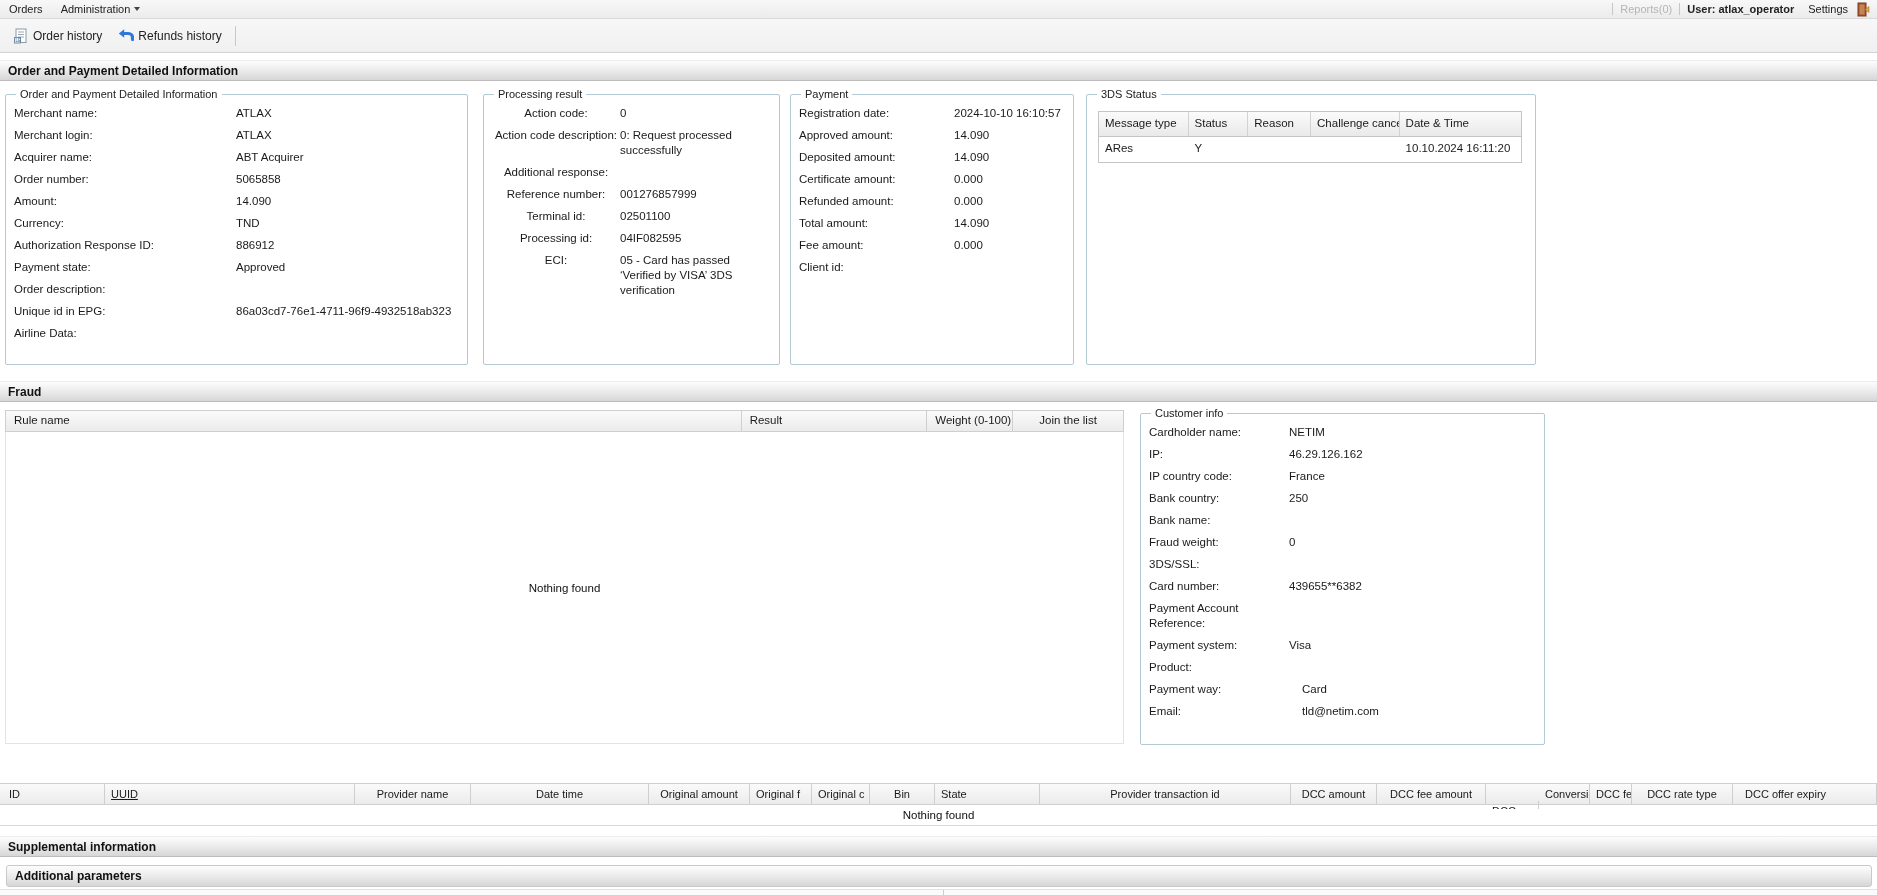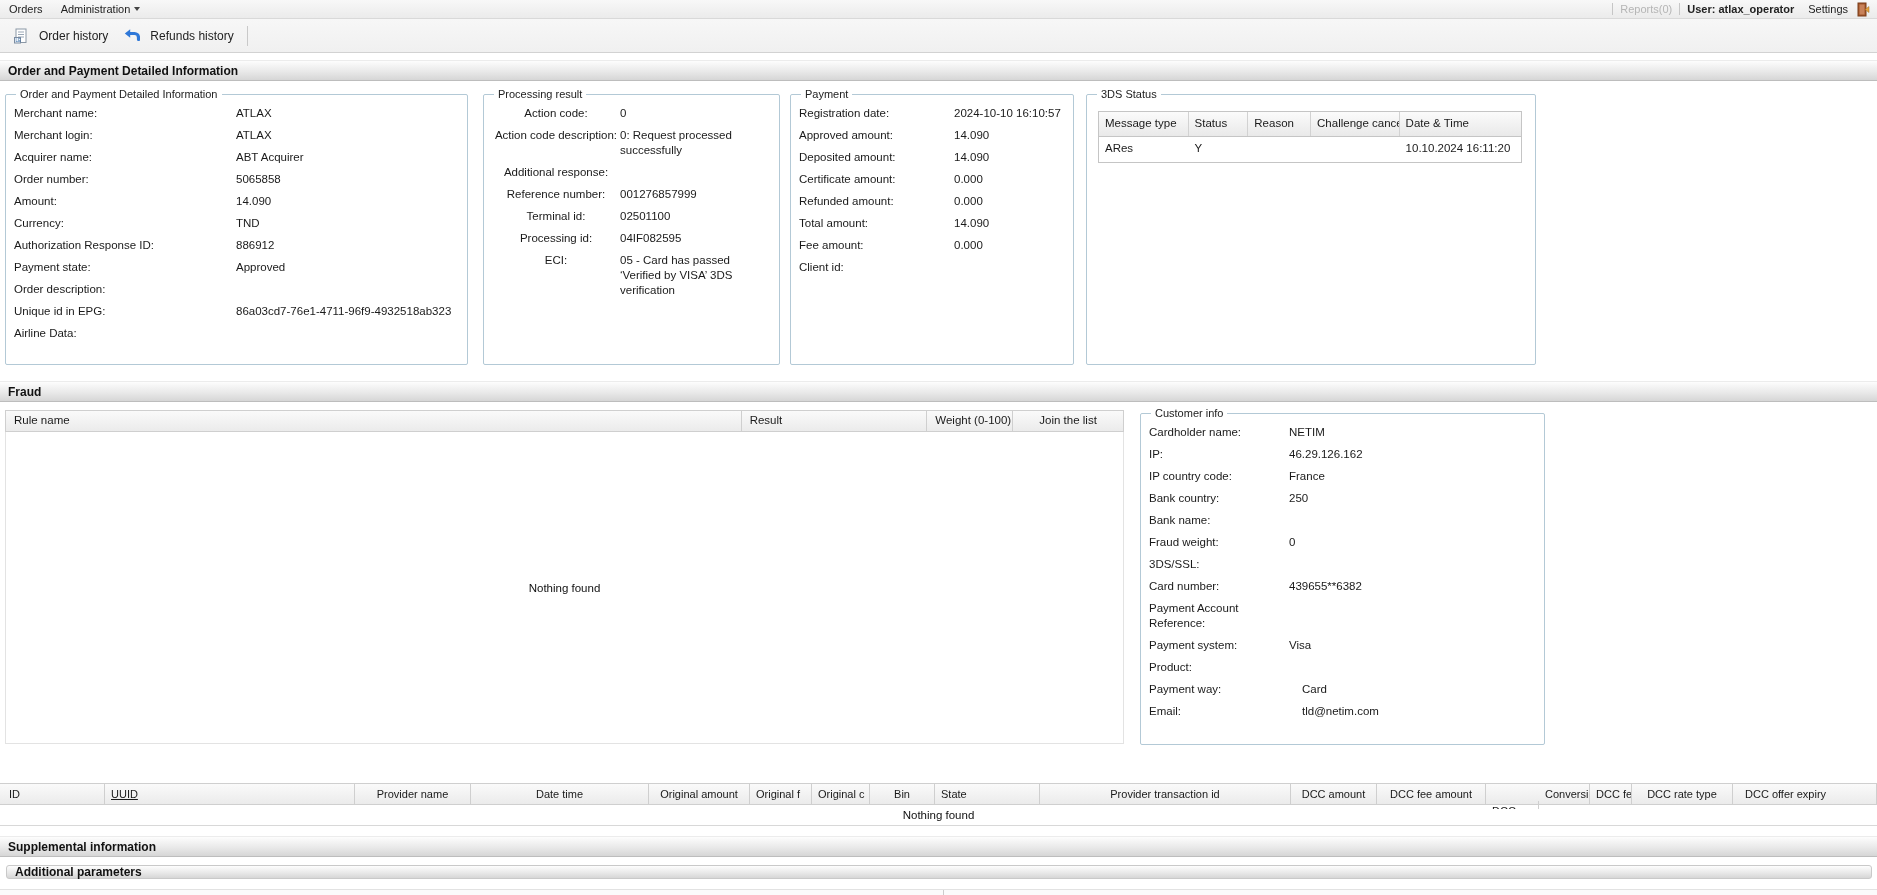--- a/index.html
+++ b/index.html
@@ -26,37 +26,37 @@
   .caret { width: 0; height: 0; border-left: 3px solid transparent; border-right: 3px solid transparent; border-top: 4px solid #444; }
   .door-icon { width: 15px; height: 15px; margin-left: 8px; display: inline-block; }
 
   
   #toolbar {
     position: absolute; left: 0; top: 19px; width: 1877px; height: 34px;
     background: linear-gradient(#f7f7f7, #f0f0f0);
     border-bottom: 1px solid #d2d2d2;
     display: flex; align-items: center; padding-left: 5px; font-size: 12px; color: #222;
   }
-  .tool-btn { display: flex; align-items: center; gap: 10px; padding: 4px 8px; border-radius: 2px; }
+  .tool-btn { display: flex; align-items: center; gap: 4px; padding: 4px 8px; border-radius: 2px; }
   .tool-sep { width: 1px; height: 20px; background: #c9c9c9; margin: 0 5px; }
   .tool-icon { width: 16px; height: 16px; display: inline-block; }
 
   
   .section-bar {
     position: absolute; left: 0; width: 1877px; height: 21px;
     background: linear-gradient(#fdfdfd, #e9e9e9 55%, #d6d6d6);
     border-top: 1px solid #ececec; border-bottom: 1px solid #bdbdbd;
     display: flex; align-items: center; padding-left: 8px;
     font-weight: bold; font-size: 12px; color: #111;
   }
   #pagebar { top: 60px; }
   #fraudbar { top: 381px; }
   #dccbar { top: 754px; }
   #suppbar { top: 836px; }
-  #addparambar { top: 865px; left: 6px; width: 1866px; height: 14px; border-radius: 3px; border: 1px solid #c9c9c9; }
+  #addparambar { top: 865px; left: 6px; width: 1866px; height: 22px; border-radius: 3px; border: 1px solid #c9c9c9; }
 
   
   fieldset.box { position: absolute; border: 1px solid #b3c9d6; border-radius: 2px; padding: 6px 8px 0 8px; background: #fff; }
   fieldset.box legend { font-size: 11px; color: #222; padding: 0 4px; margin-left: 2px; }
   #fs-order      { left: 5px;    top: 88px;  width: 463px; height: 277px; }
   #fs-processing { left: 483px;  top: 88px;  width: 297px; height: 277px; }
   #fs-payment    { left: 790px;  top: 88px;  width: 284px; height: 277px; }
   #fs-tds        { left: 1086px; top: 88px;  width: 450px; height: 277px; }
   #fs-customer   { left: 1140px; top: 407px; width: 405px; height: 338px; }
 

